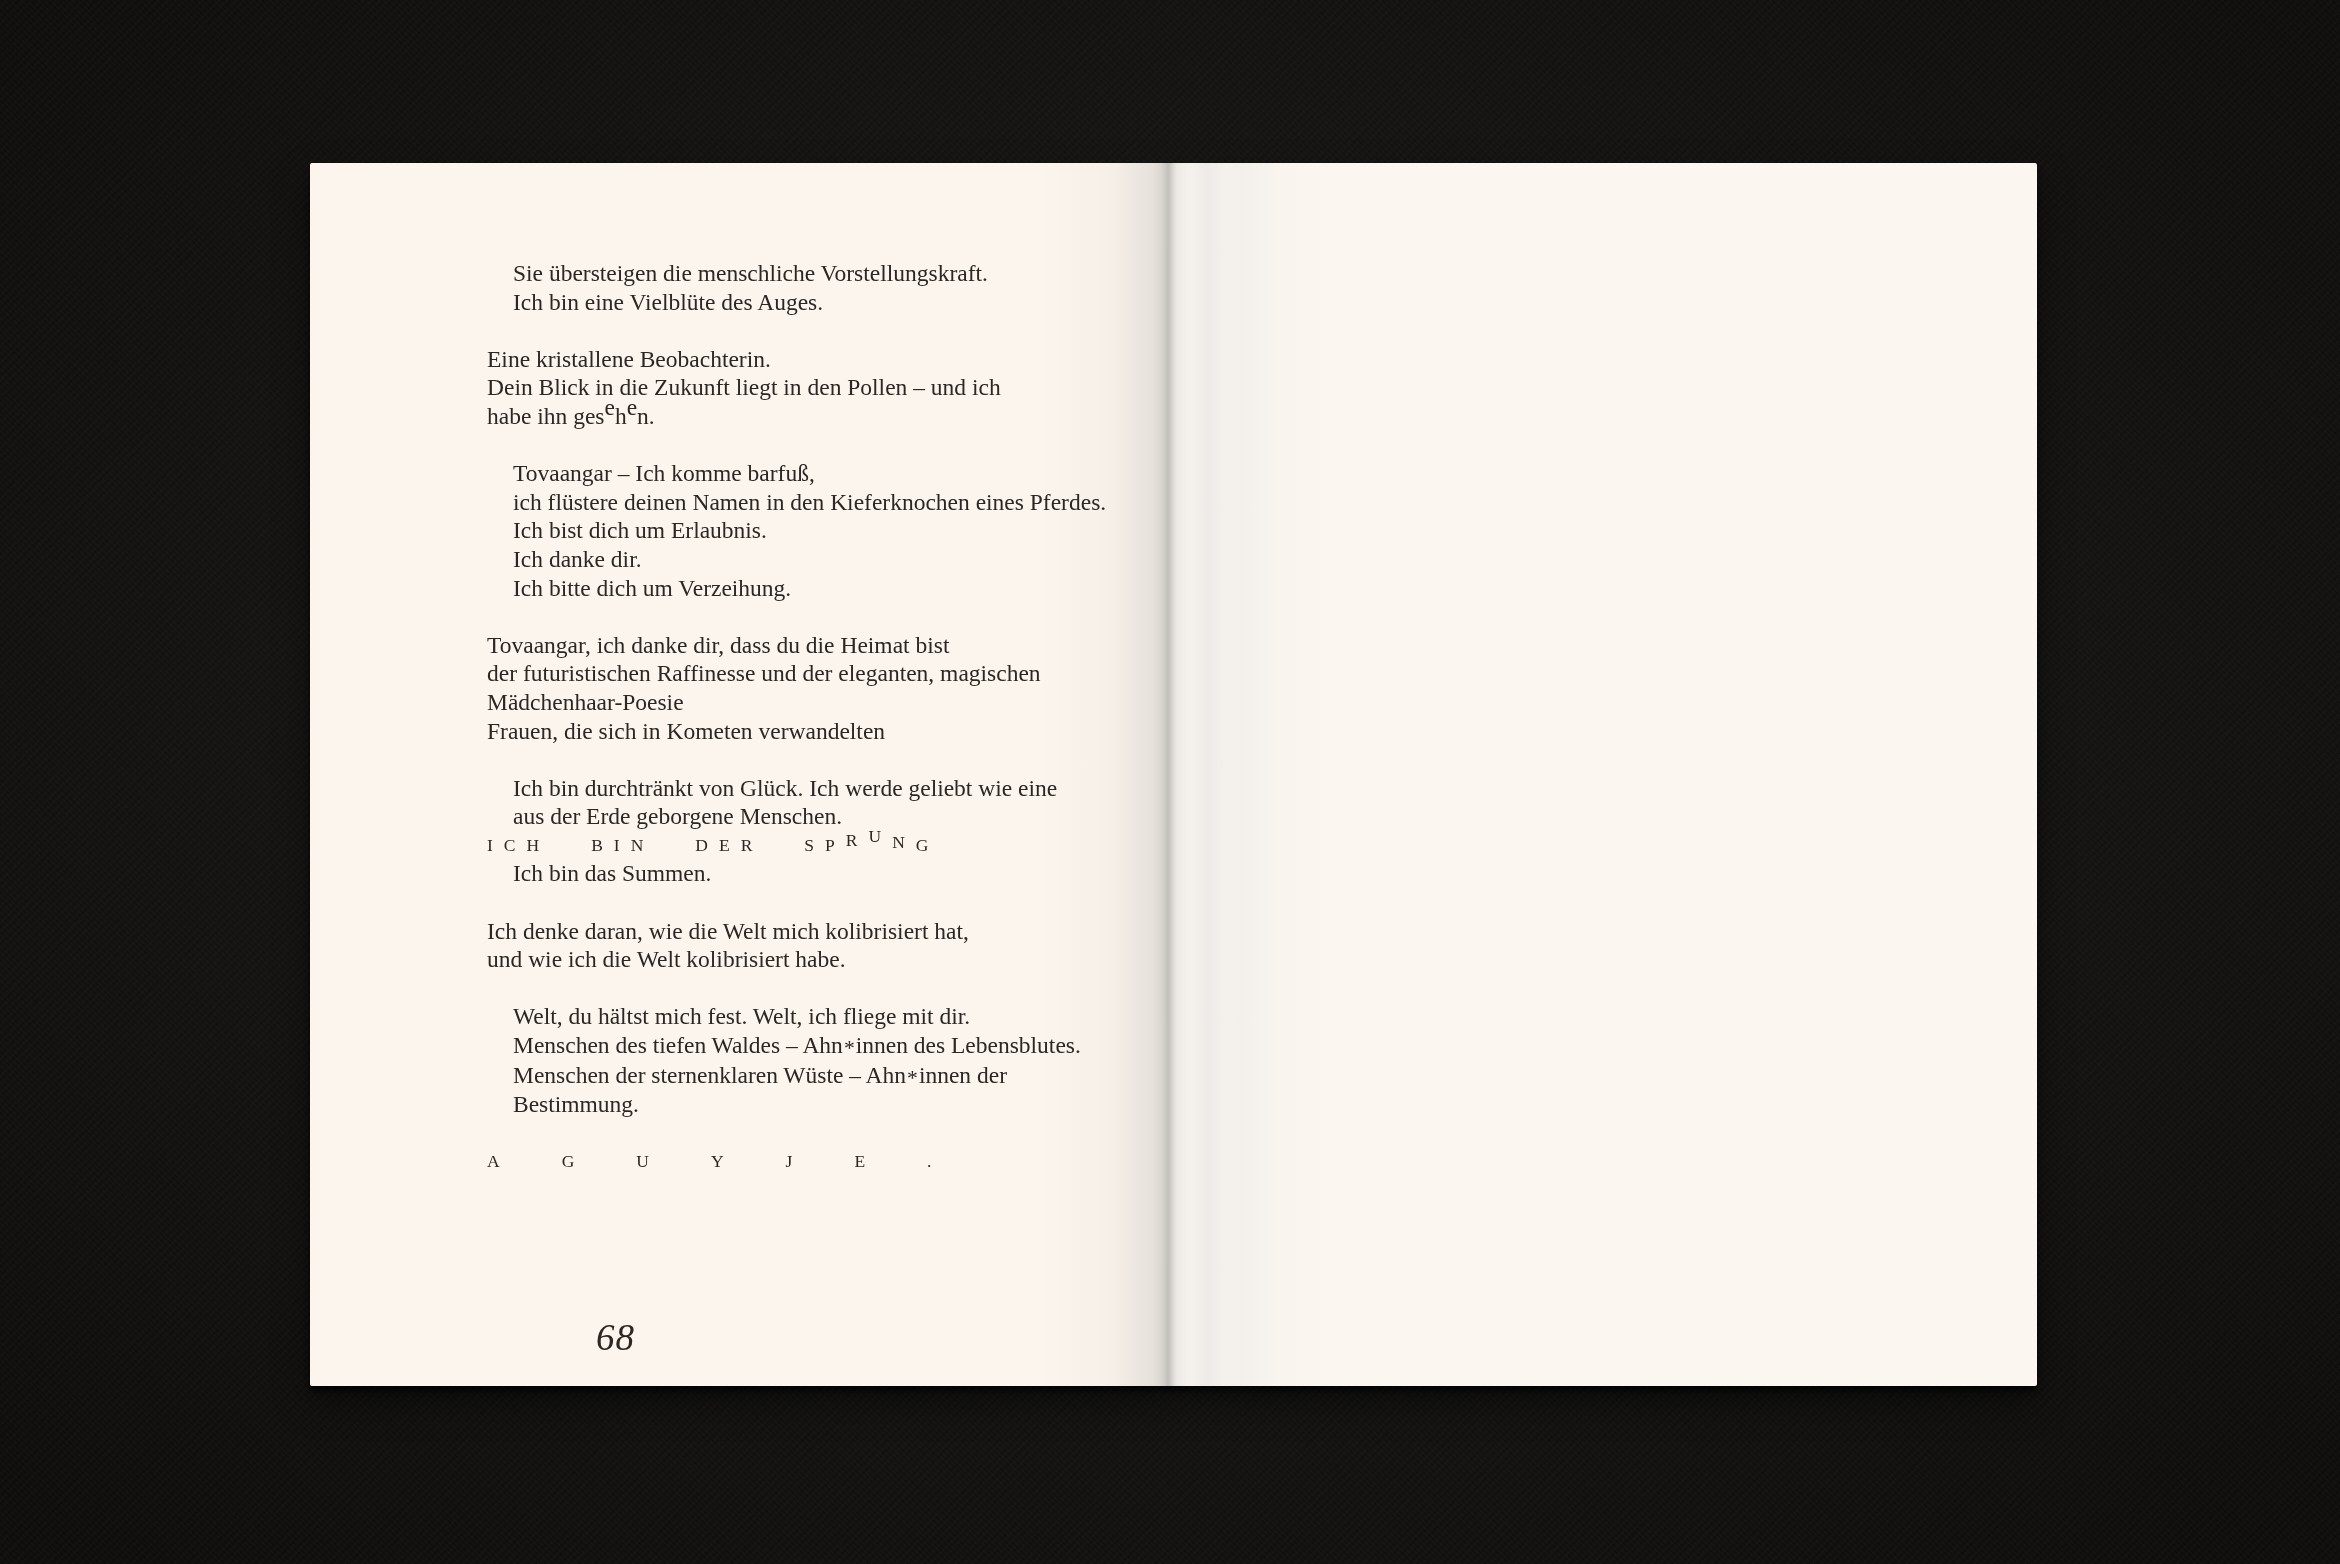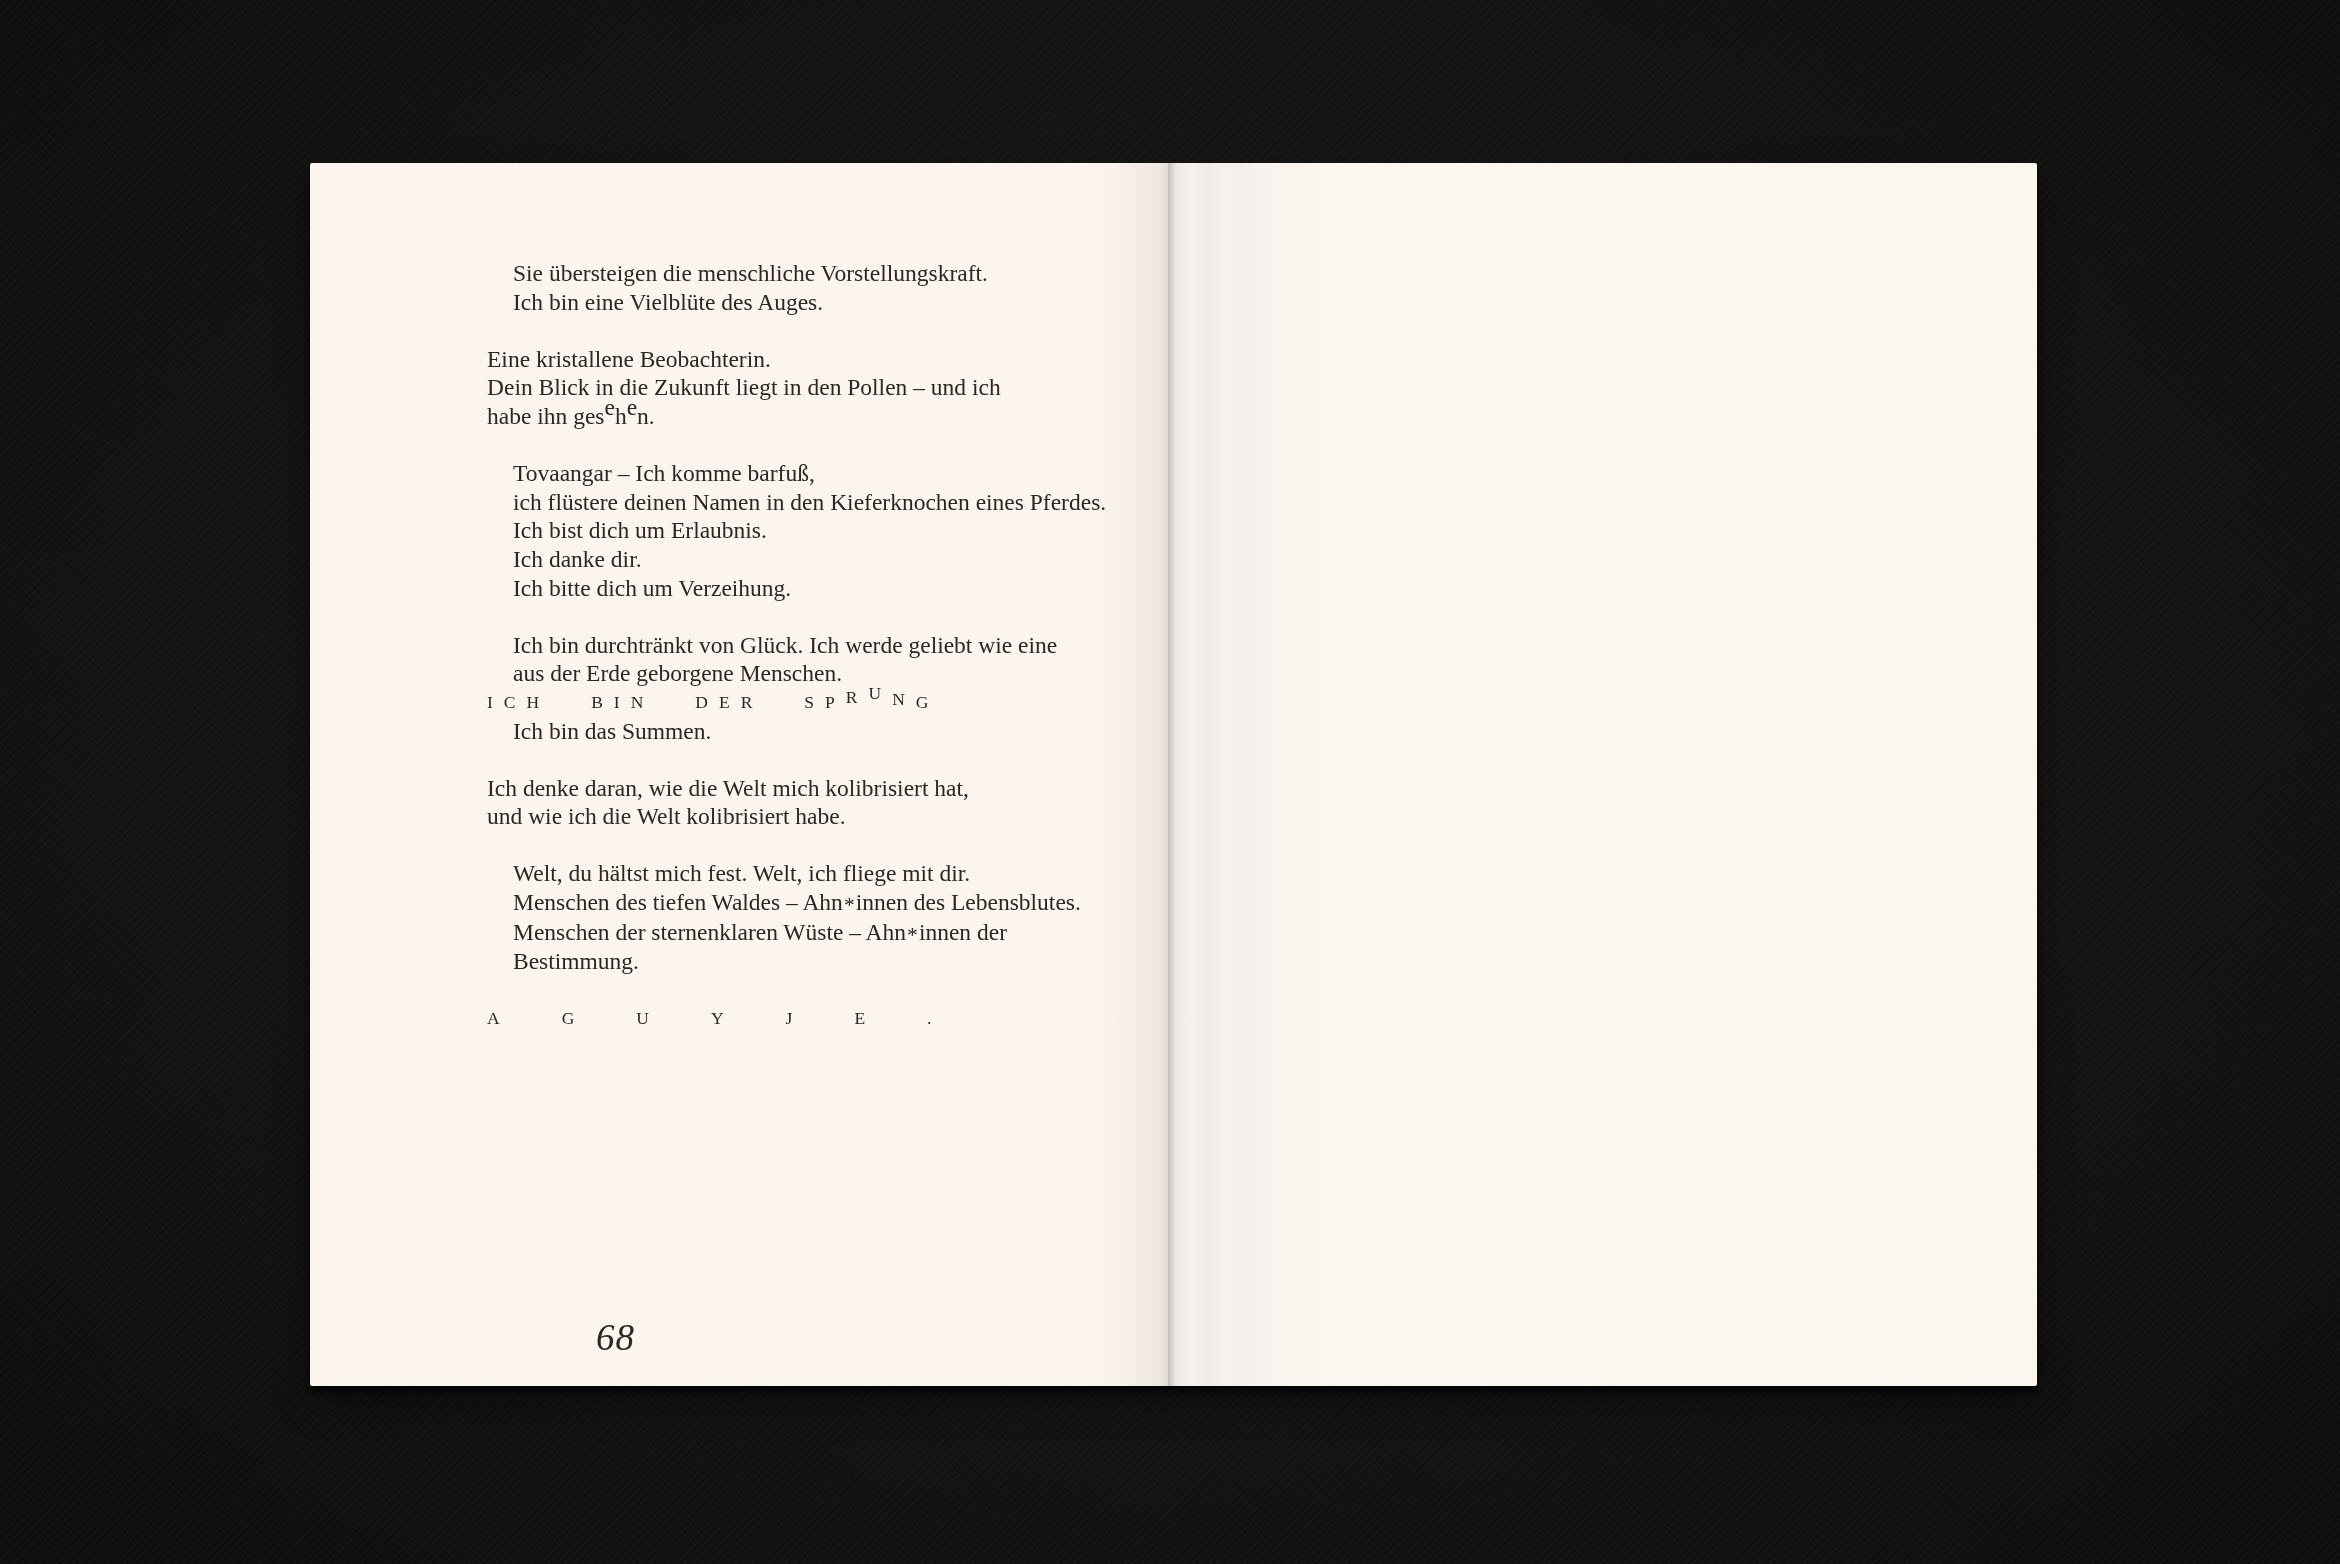--- a/index.html
+++ b/index.html
@@ -35,21 +35,20 @@
     height: 1223px;
   }
   .page-left {
     left: 0;
     width: 858px;
     border-radius: 2px 0 0 2px;
     background: linear-gradient(to right,
       #fbf5ee 0%, #fbf5ee 85%,
       #f5efe8 94%, #ece7e1 98.2%,
       #ddd9d4 99.6%, #d3d0cc 100%);
-    padding-left: 48px;
   }
   .page-right {
     left: 858px;
     width: 869px;
     border-radius: 0 2px 2px 0;
     background: linear-gradient(to right,
       #d5d2ce 0%, #e7e4e0 0.7%,
       #f7f3ee 2.2%, #faf7f2 2.9%,
       #f1eeeb 4.6%, #f5f2ee 6.5%,
       #f3f0ec 8.5%, #f9f4ee 13%,
@@ -128,20 +127,26 @@
             <div class="line"><span>habe ihn ges</span><span class="sup">e</span><span>h</span><span class="sup">e</span><span>n.</span></div>
           </div>
           <div class="stanza">
             <div class="line indent">Tovaangar – Ich komme barfuß,</div>
             <div class="line indent">ich flüstere deinen Namen in den Kieferknochen eines Pferdes.</div>
             <div class="line indent">Ich bist dich um Erlaubnis.</div>
             <div class="line indent">Ich danke dir.</div>
             <div class="line indent">Ich bitte dich um Verzeihung.</div>
           </div>
           <div class="stanza">
+            <div class="line">Tovaangar, ich danke dir, dass du die Heimat bist</div>
+            <div class="line">der futuristischen Raffinesse und der eleganten, magischen</div>
+            <div class="line">Mädchenhaar-Poesie</div>
+            <div class="line">Frauen, die sich in Kometen verwandelten</div>
+          </div>
+          <div class="stanza">
             <div class="line indent">Ich bin durchtränkt von Glück. Ich werde geliebt wie eine</div>
             <div class="line indent">aus der Erde geborgene Menschen.</div>
             <div class="line spread sprung"><span class="word"><span class="lt">I</span><span class="lt">C</span><span class="lt">H</span></span><span class="word"><span class="lt">B</span><span class="lt">I</span><span class="lt">N</span></span><span class="word"><span class="lt">D</span><span class="lt">E</span><span class="lt">R</span></span><span class="word"><span class="lt">S</span><span class="lt">P</span><span class="lt" style="position: relative; top: -5px;">R</span><span class="lt" style="position: relative; top: -9px;">U</span><span class="lt" style="position: relative; top: -3px;">N</span><span class="lt">G</span></span></div>
             <div class="line indent">Ich bin das Summen.</div>
           </div>
           <div class="stanza">
             <div class="line">Ich denke daran, wie die Welt mich kolibrisiert hat,</div>
             <div class="line">und wie ich die Welt kolibrisiert habe.</div>
           </div>
           <div class="stanza">

